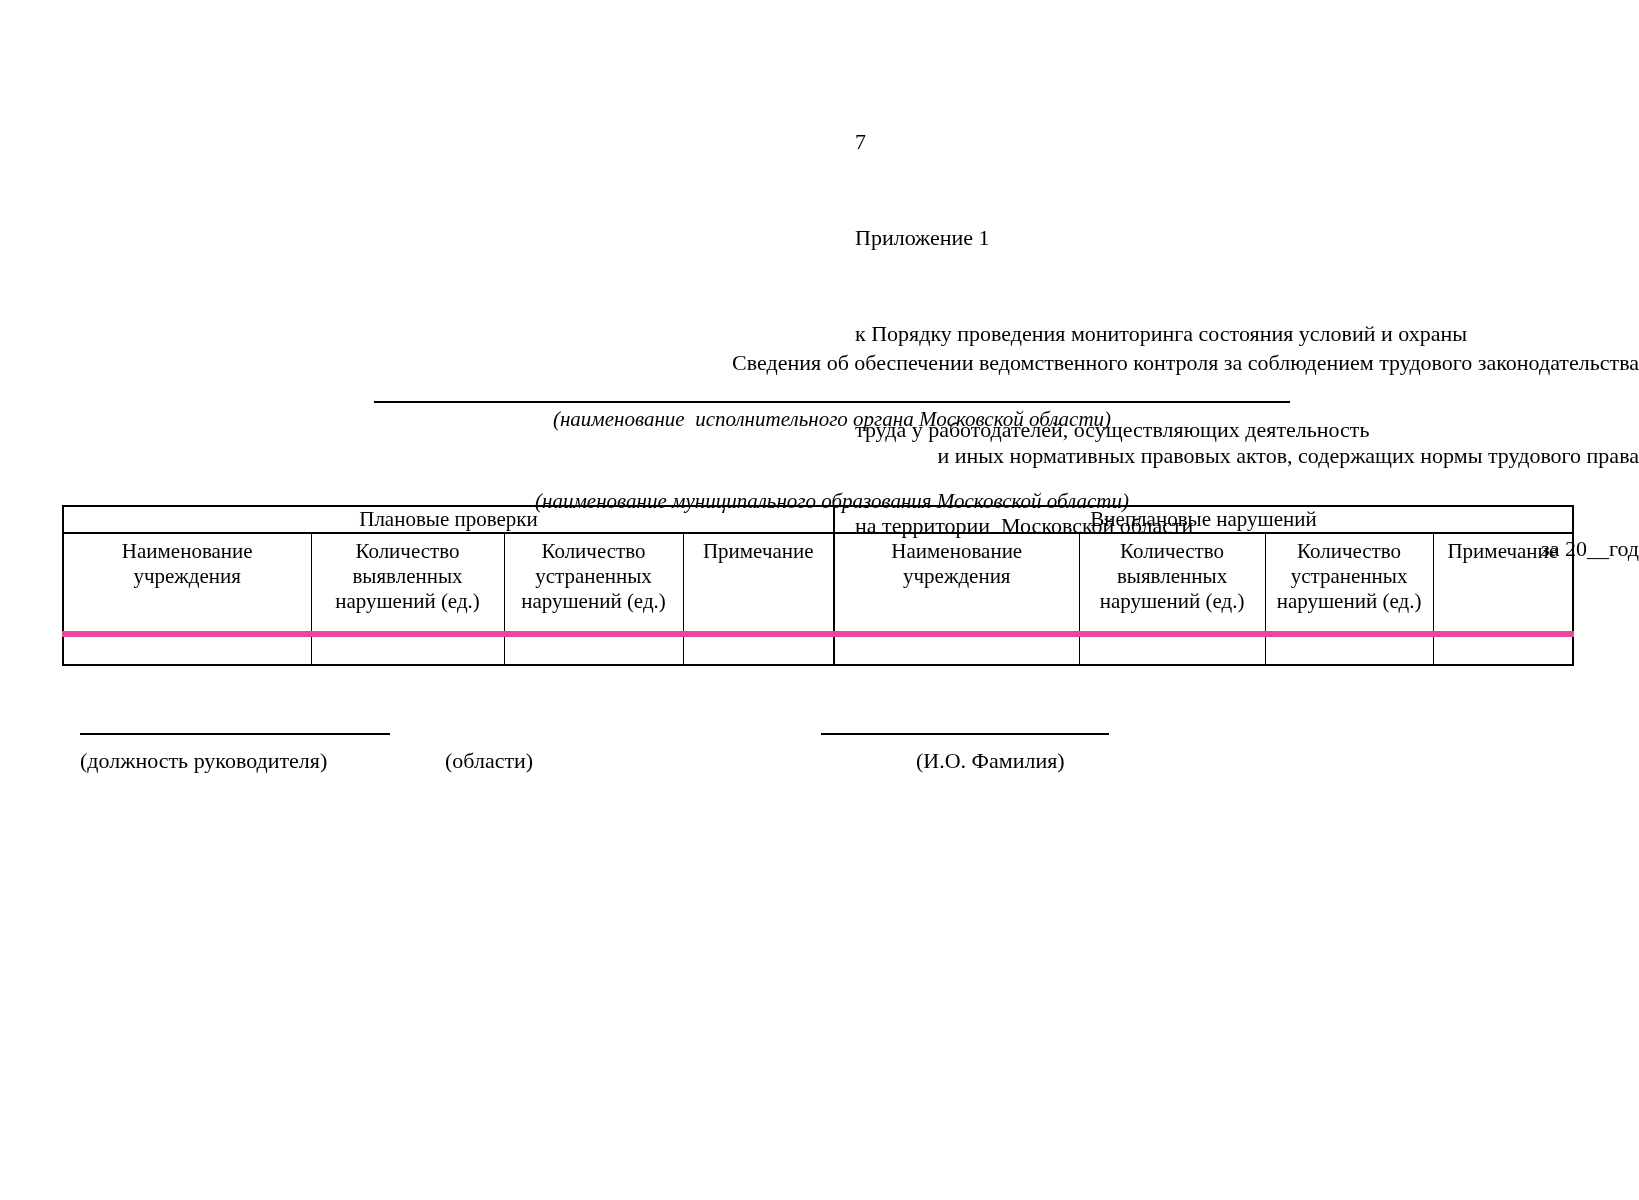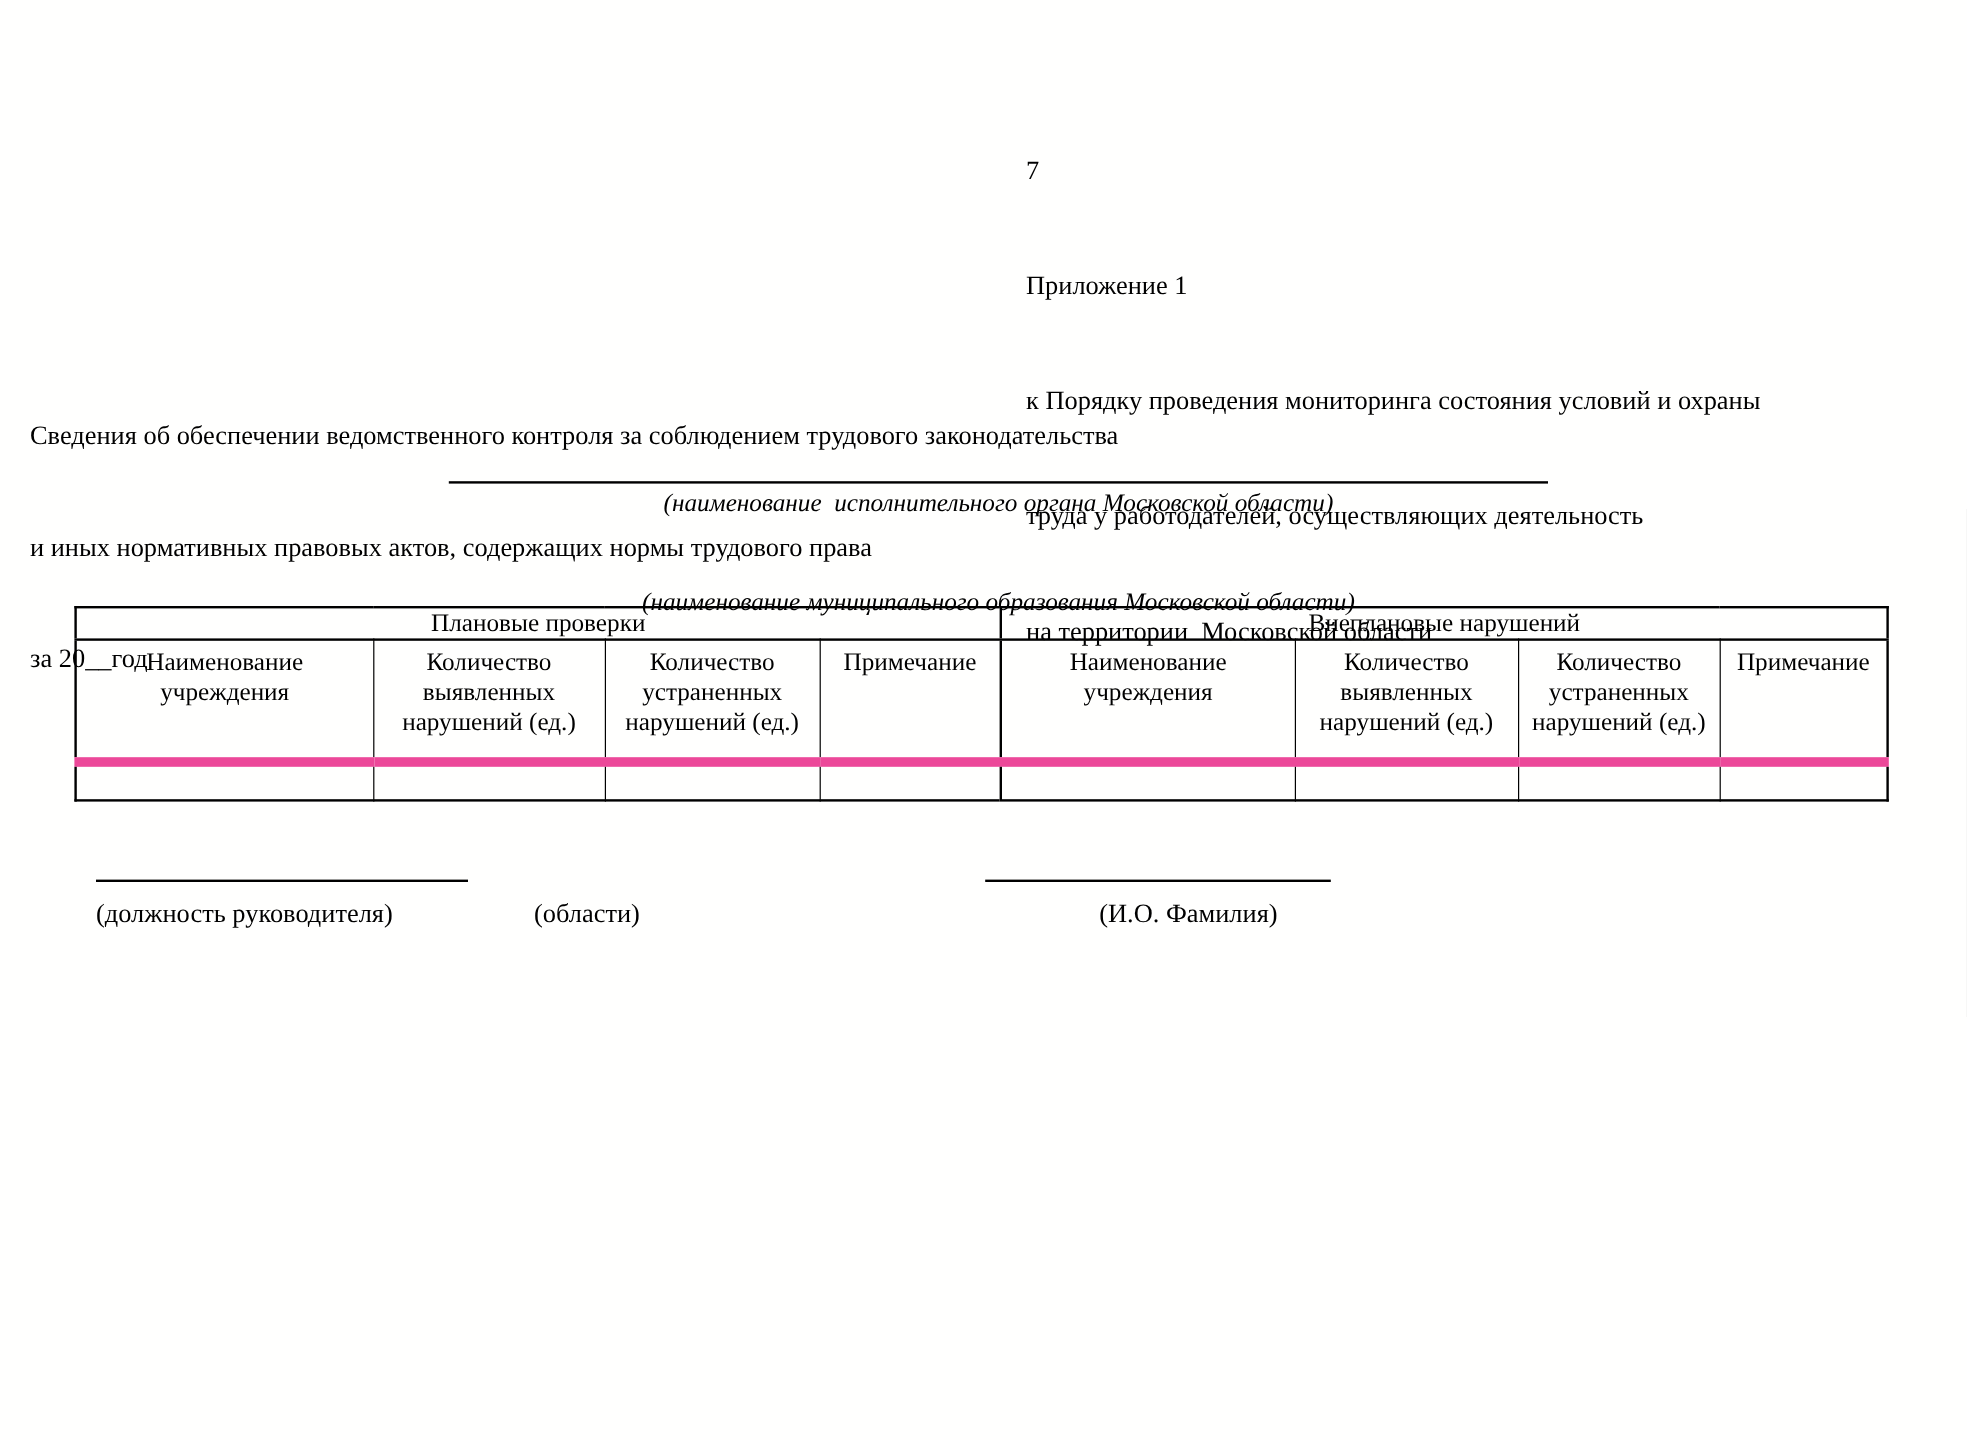--- a/index.html
+++ b/index.html
@@ -20,21 +20,21 @@
     font-size: 22px;
     line-height: 32px;
     white-space: pre-wrap;
   }
   
   .doc-title {
     position: absolute;
     left: 25px;
     top: 285px;
     width: 1614px;
-    text-align: left;
+    text-align: right;
     font-size: 22px;
     line-height: 31px;
     white-space: pre-wrap;
   }
   
   .org-rule {
     position: absolute;
     left: 374px;
     top: 401px;
     width: 916px;
@@ -76,21 +76,21 @@
   .group-row th.half-divider, .cols-row th.half-divider, .empty-row td.half-divider {
     border-left: 2px solid #000;
   }
   .cols-row th {
     height: 92px;
     font-size: 21px;
     line-height: 25px;
     text-align: center;
     vertical-align: top;
     padding: 5px 2px 0 2px;
-    border-bottom: 8px solid #ec4899;
+    border-bottom: 6px solid #ec4899;
   }
   .empty-row td { height: 27px; }
   
   .sig {
     position: absolute;
     top: 733px;
     text-align: left;
     font-size: 22px;
   }
   .sig-line { height: 2px; background: #000; }

